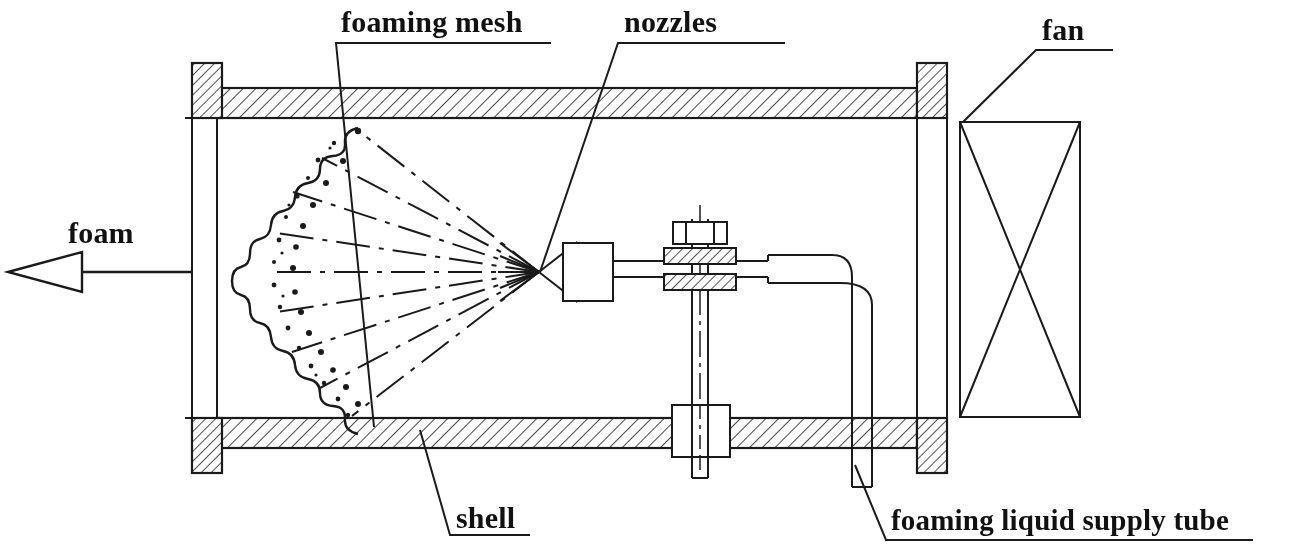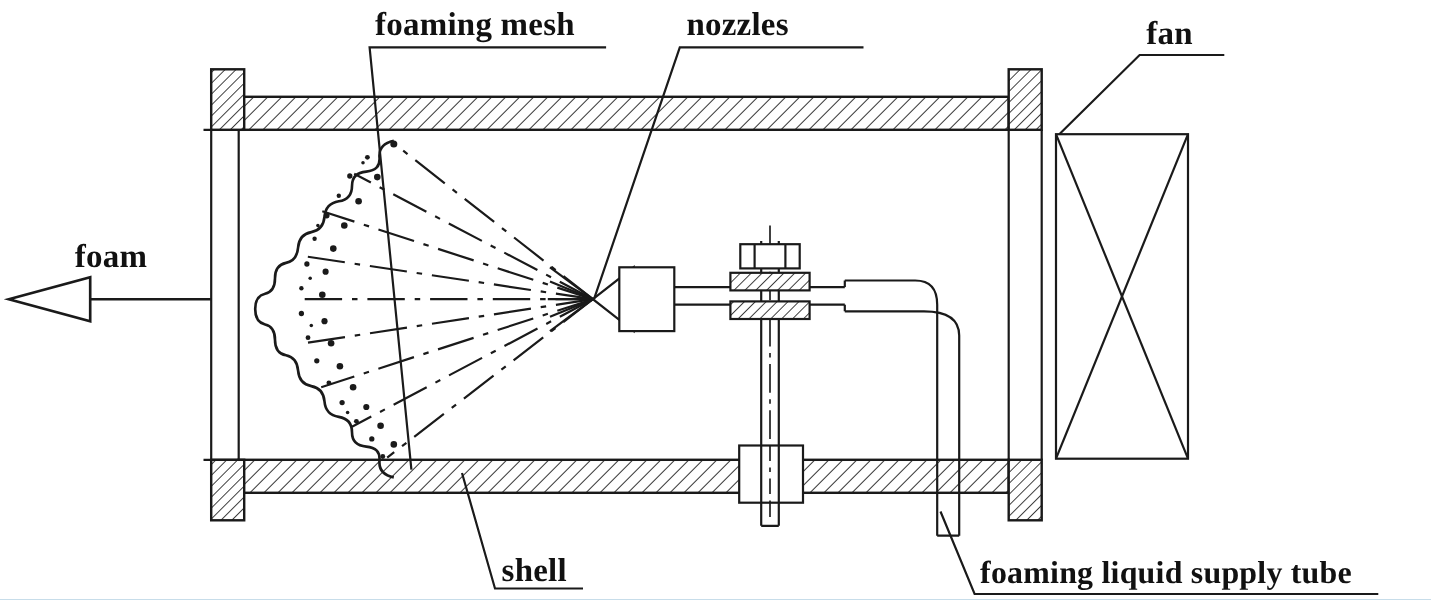--- a/index.html
+++ b/index.html
@@ -1,21 +1,21 @@
 <!DOCTYPE html>
 <html><head>
 <meta charset="utf-8">
 <title>Foam generator schematic</title>
 <style>
   html,body{margin:0;padding:0;background:#ffffff;}
   body{
     width:1301px;height:545px;overflow:hidden;
     font-family:"Liberation Serif","DejaVu Serif",serif;
   }
-  #stage{position:relative;width:1301px;height:545px;background:#0369a1;}
+  #stage{position:relative;width:1301px;height:545px;background:#22c55e;}
   svg{display:block;}
   .lbl{
     font-family:"Liberation Serif","DejaVu Serif",serif;
     font-weight:bold;
     font-size:30px;
     fill:#111111;
     letter-spacing:0.2px;
   }
   .lbl-small{font-size:29px;}
 </style>

